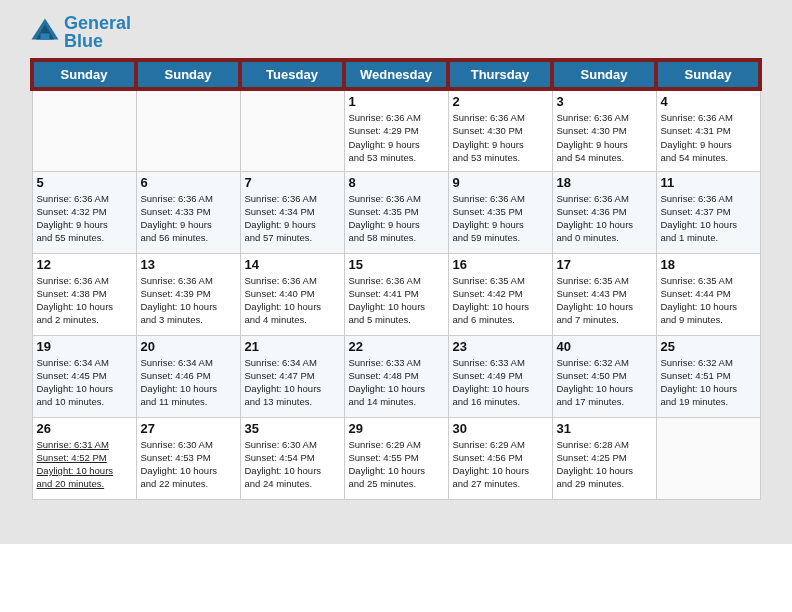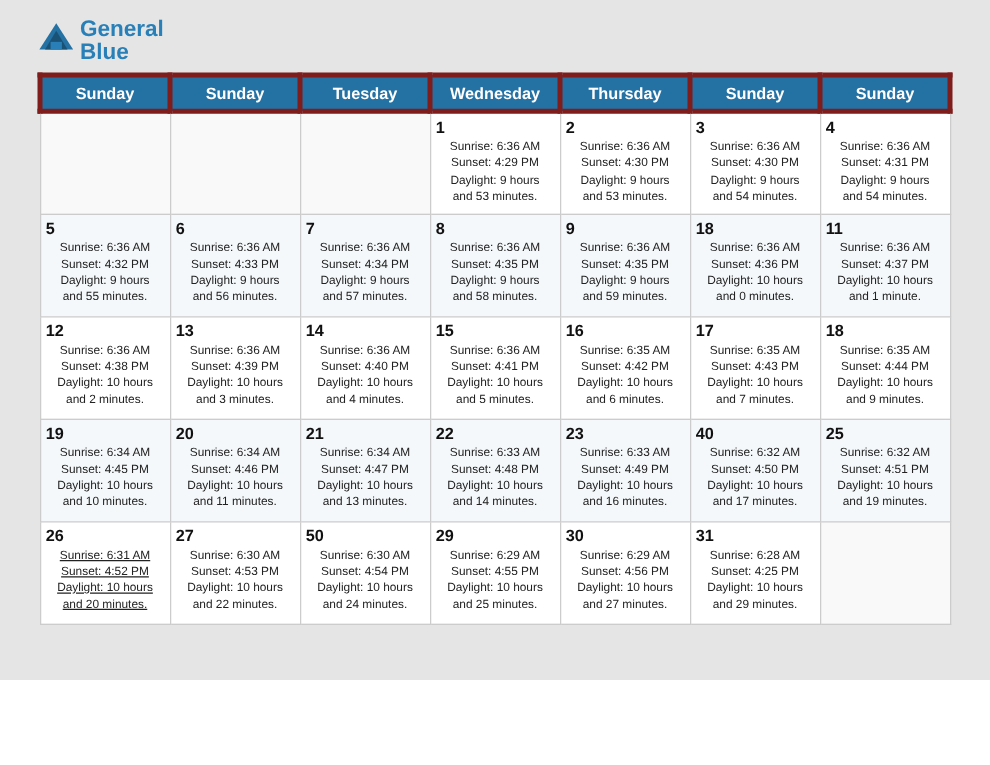--- a/index.html
+++ b/index.html
@@ -83,21 +83,20 @@
     .day-num {
       font-size: 13px;
       font-weight: bold;
       margin-bottom: 2px;
       color: #111;
     }
     .day-info {
       font-size: 9.5px;
       color: #222;
       line-height: 1.4;
-      text-align: center;
     }
     .empty-cell {
       background: #f9f9f9 !important;
     }
   </style>
 </head>
 <body>
 
 <div class="page">
   <div class="header">
@@ -328,21 +327,21 @@
 and 20 minutes.</div>
           </td>
           <td>
             <div class="day-num">27</div>
             <div class="day-info" style="white-space: pre-line;">Sunrise: 6:30 AM
 Sunset: 4:53 PM
 Daylight: 10 hours
 and 22 minutes.</div>
           </td>
           <td>
-            <div class="day-num">50</div>
+            <div class="day-num">35</div>
             <div class="day-info" style="white-space: pre-line;">Sunrise: 6:30 AM
 Sunset: 4:54 PM
 Daylight: 10 hours
 and 24 minutes.</div>
           </td>
           <td>
             <div class="day-num">29</div>
             <div class="day-info" style="white-space: pre-line;">Sunrise: 6:29 AM
 Sunset: 4:55 PM
 Daylight: 10 hours

